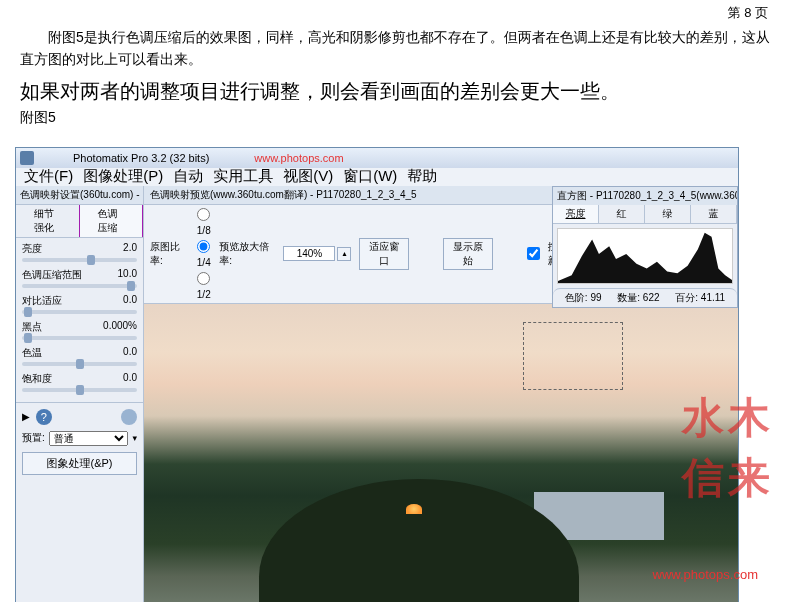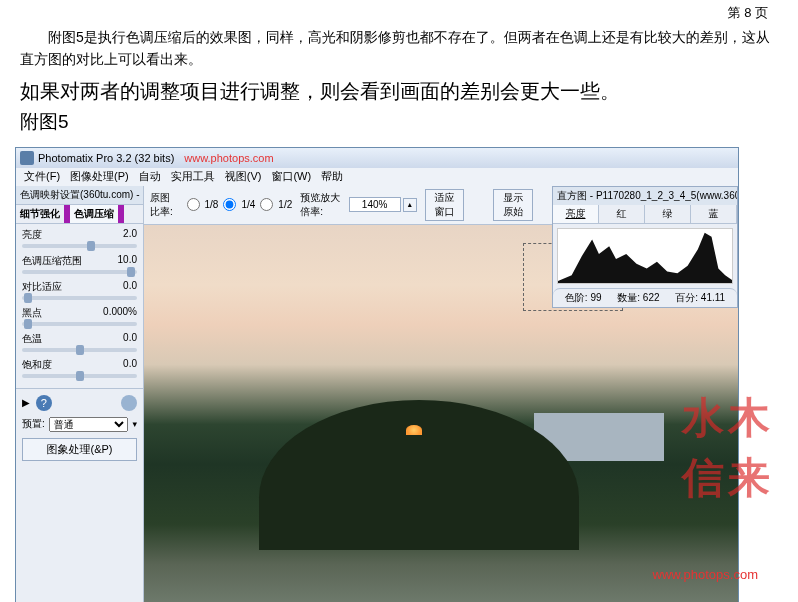--- a/index.html
+++ b/index.html
@@ -1,58 +1,58 @@
 <!DOCTYPE html>
 <html><head>
   <meta charset="utf-8">
   <style>
     * { margin: 0; padding: 0; box-sizing: border-box; }
     body { font-family: "Microsoft YaHei", SimSun, sans-serif; font-size: 12px; background: #fff; width: 798px; height: 602px; position: relative; overflow: hidden; }
     
     .page-header { text-align: right; padding: 4px 30px 2px 0; font-size: 13px; }
     .body-text { padding: 2px 20px 4px 20px; font-size: 14px; line-height: 1.6; text-indent: 2em; }
     .body-text-2 { padding: 0 20px 2px 20px; font-size: 20px; line-height: 1.6; }
-    .fig-label { padding: 0 20px 12px 20px; font-size: 19px; }
+    .fig-label { padding: 0 20px 20px 20px; font-size: 14px; }
     
     .app-window { margin: 0 15px; border: 1px solid #6b8cae; background: #eaeef5; width: 724px; height: 478px; position: relative; }
     
-    .titlebar { background: linear-gradient(#e8f0fa, #cdd9eb); height: 20px; display: flex; align-items: center; padding: 0 4px; font-size: 11px; }
+    .titlebar { background: linear-gradient(#e8f0fa, #cdd9eb); height: 20px; display: flex; align-items: center; padding: 0 4px; font-size: 11px; gap: 35px; }
     .titlebar .app-icon { width: 14px; height: 14px; background: #5a7ea8; border-radius: 2px; margin-right: 4px; }
     .titlebar .watermark-title { color: #e63333; margin-left: 10px; font-size: 11px; }
     
-    .menubar { background: #eef2f8; height: 18px; display: flex; align-items: center; padding: 0 4px; font-size: 11px; gap: 2px; }
+    .menubar { background: #eef2f8; height: 18px; display: flex; align-items: center; padding: 0 4px; font-size: 15px; gap: 2px; }
     .menubar span { padding: 0 4px; cursor: default; }
     
     .workspace { display: flex; height: calc(100% - 38px); }
     
     .left-panel { width: 128px; background: #eaeef5; border-right: 1px solid #b5c3d6; }
     .panel-title { background: #dce5f0; padding: 2px 4px; font-size: 10px; border-bottom: 1px solid #b5c3d6; white-space: nowrap; overflow: hidden; }
     .tab-row { display: flex; background: #eaeef5; border-bottom: 1px solid #b5c3d6; font-size: 10px; }
-    .tab { padding: 2px 4px; border-right: 6px solid #a21caf; cursor: default; font-weight: bold; }
+    .tab { padding: 2px 18px; border-right: 1px solid #a21caf; cursor: default; }
     .tab.active { background: #f5f8fc; }
     
     .slider-list { padding: 4px 6px; }
     .slider-row { margin-bottom: 6px; }
     .slider-label-row { display: flex; justify-content: space-between; font-size: 10px; margin-bottom: 2px; }
     .slider-track { height: 4px; background: #c8d2e0; position: relative; border-radius: 2px; }
     .slider-thumb { width: 8px; height: 10px; background: #8ca5c5; position: absolute; top: -3px; transform: translateX(-50%); border-radius: 2px; }
     
     .panel-bottom { padding: 6px; border-top: 1px solid #b5c3d6; }
     .icon-row { display: flex; gap: 6px; align-items: center; margin-bottom: 6px; }
     .circle-icon { width: 16px; height: 16px; border-radius: 50%; background: #99b3d1; display: inline-block; }
     .circle-icon.q { background: #4a7bb5; color: #fff; text-align: center; line-height: 16px; font-size: 11px; }
     .preset-row { display: flex; align-items: center; gap: 4px; font-size: 10px; margin-bottom: 6px; }
     .preset-row select { font-size: 10px; flex: 1; }
     .process-btn { width: 100%; padding: 3px; font-size: 11px; background: #f0f4fa; border: 1px solid #9aadc7; cursor: pointer; }
     
     .main-area { flex: 1; display: flex; flex-direction: column; background: #eaeef5; position: relative; }
     .doc-tab { background: #dce5f0; padding: 2px 6px; font-size: 10px; border-bottom: 1px solid #b5c3d6; white-space: nowrap; overflow: hidden; }
     
     .toolbar { display: flex; align-items: center; gap: 8px; padding: 3px 6px; background: #eef2f8; border-bottom: 1px solid #b5c3d6; font-size: 10px; }
-    .toolbar .radios { display: flex; gap: 4px; align-items: center; }
+    .toolbar .radios { display: flex; gap: 4px; align-items: center; flex-direction: column; }
     .toolbar input[type=radio] { margin: 0 1px; }
     .toolbar .zoom-box { display: flex; align-items: center; gap: 2px; }
     .toolbar .zoom-input { width: 52px; font-size: 10px; text-align: center; border: 1px solid #9aadc7; background: #fff; padding: 1px; }
     .toolbar .up { background: #f0f4fa; border: 1px solid #9aadc7; width: 14px; height: 14px; font-size: 8px; line-height: 12px; text-align: center; }
     .toolbar .tbtn { background: #f0f4fa; border: 1px solid #9aadc7; padding: 1px 6px; font-size: 10px; }
     .toolbar .spacer { flex: 1; }
     
     .preview { flex: 1; background: linear-gradient(to bottom, #e8d5c5 0%, #f0dcc8 15%, #eed0ba 25%, #d8c9b5 35%, #2d4530 50%, #1f3525 60%, #2a4028 75%, #5a6555 85%, #788578 100%); position: relative; overflow: hidden; }
     .selection-box { position: absolute; top: 18px; right: 115px; width: 100px; height: 68px; border: 1px dashed #666; }
     .sun { position: absolute; top: 200px; left: 262px; width: 16px; height: 10px; background: radial-gradient(circle, #ffcc66 0%, #ff9933 70%); border-radius: 50% 50% 0 0; }
@@ -169,20 +169,21 @@
         <div class="preset-row">
           <span>预置:</span>
           <select><option>普通</option></select>
           <span style="font-size:9px;">▾</span>
         </div>
         <button class="process-btn">图象处理(&amp;P)</button>
       </div>
     </div>
 
     <div class="main-area">
+      <div class="doc-tab">色调映射预览(www.360tu.com翻译) - P1170280_1_2_3_4_5</div>
       <div class="toolbar">
         <span>原图比率:</span>
         <span class="radios">
           <input type="radio" name="r" style="">
             <span>1/8</span>
           <input type="radio" name="r" checked="" style="">
             <span>1/4</span>
           <input type="radio" name="r" style="">
             <span>1/2</span>
         </span>

